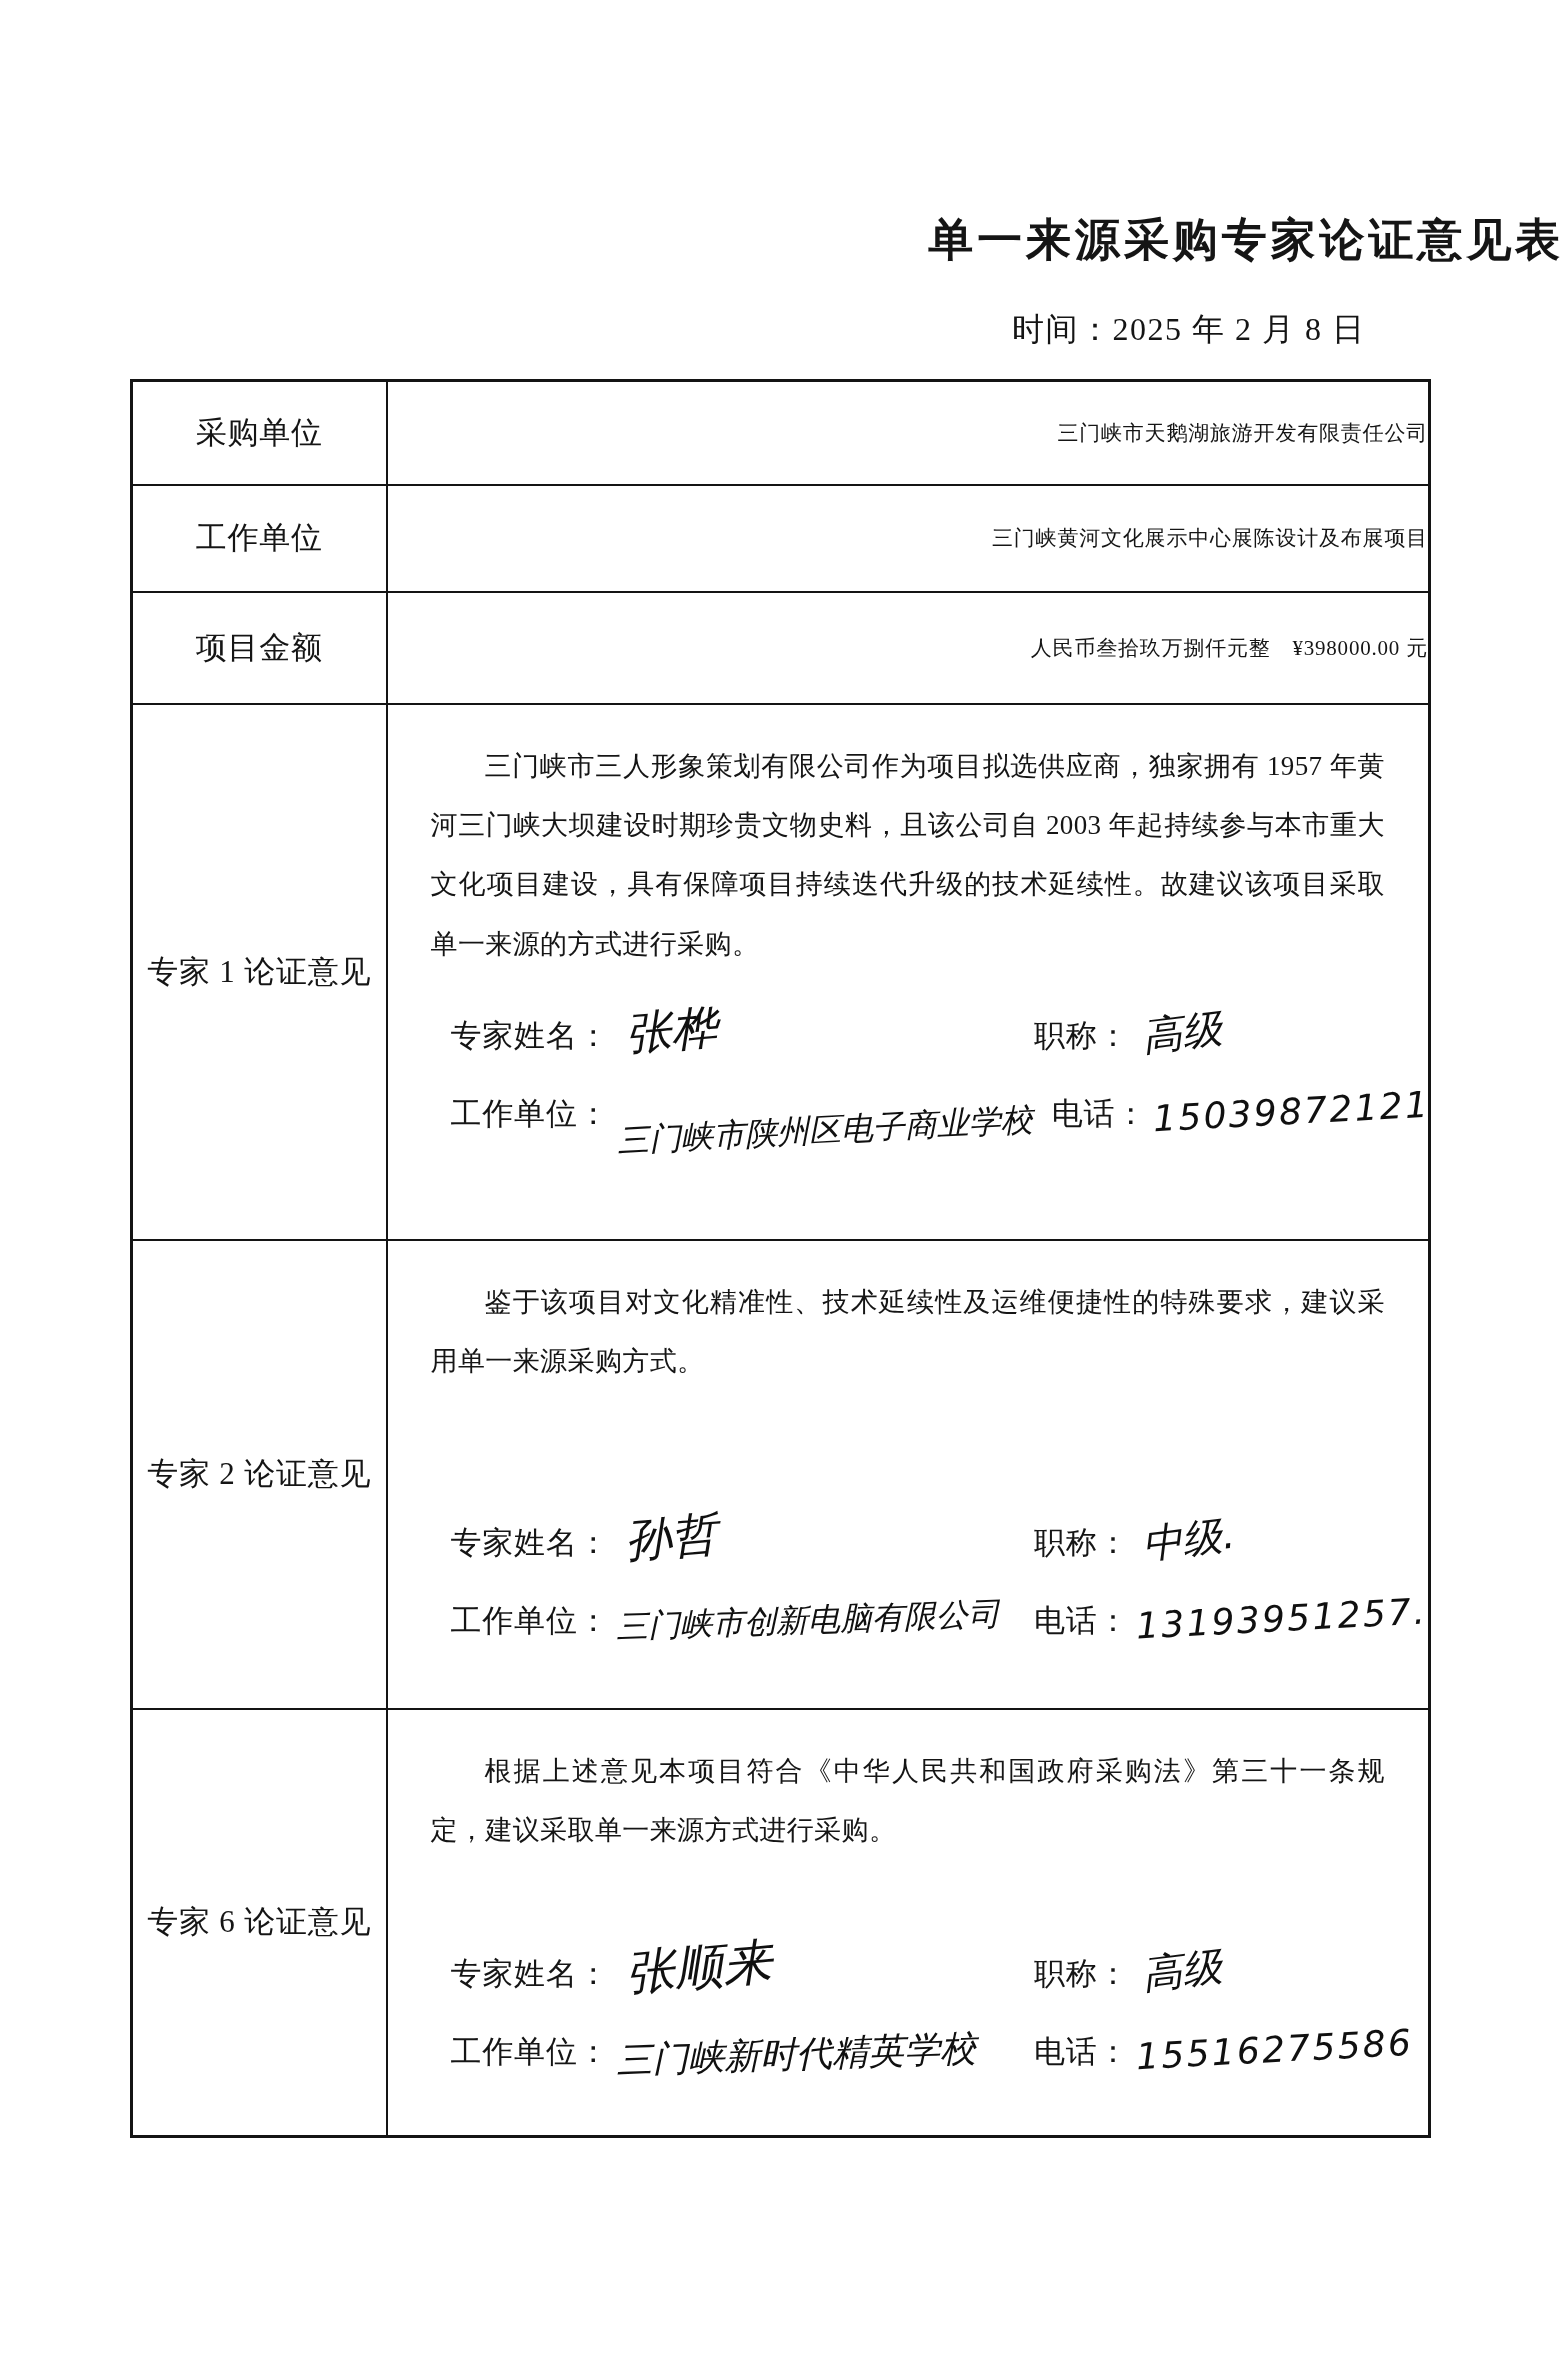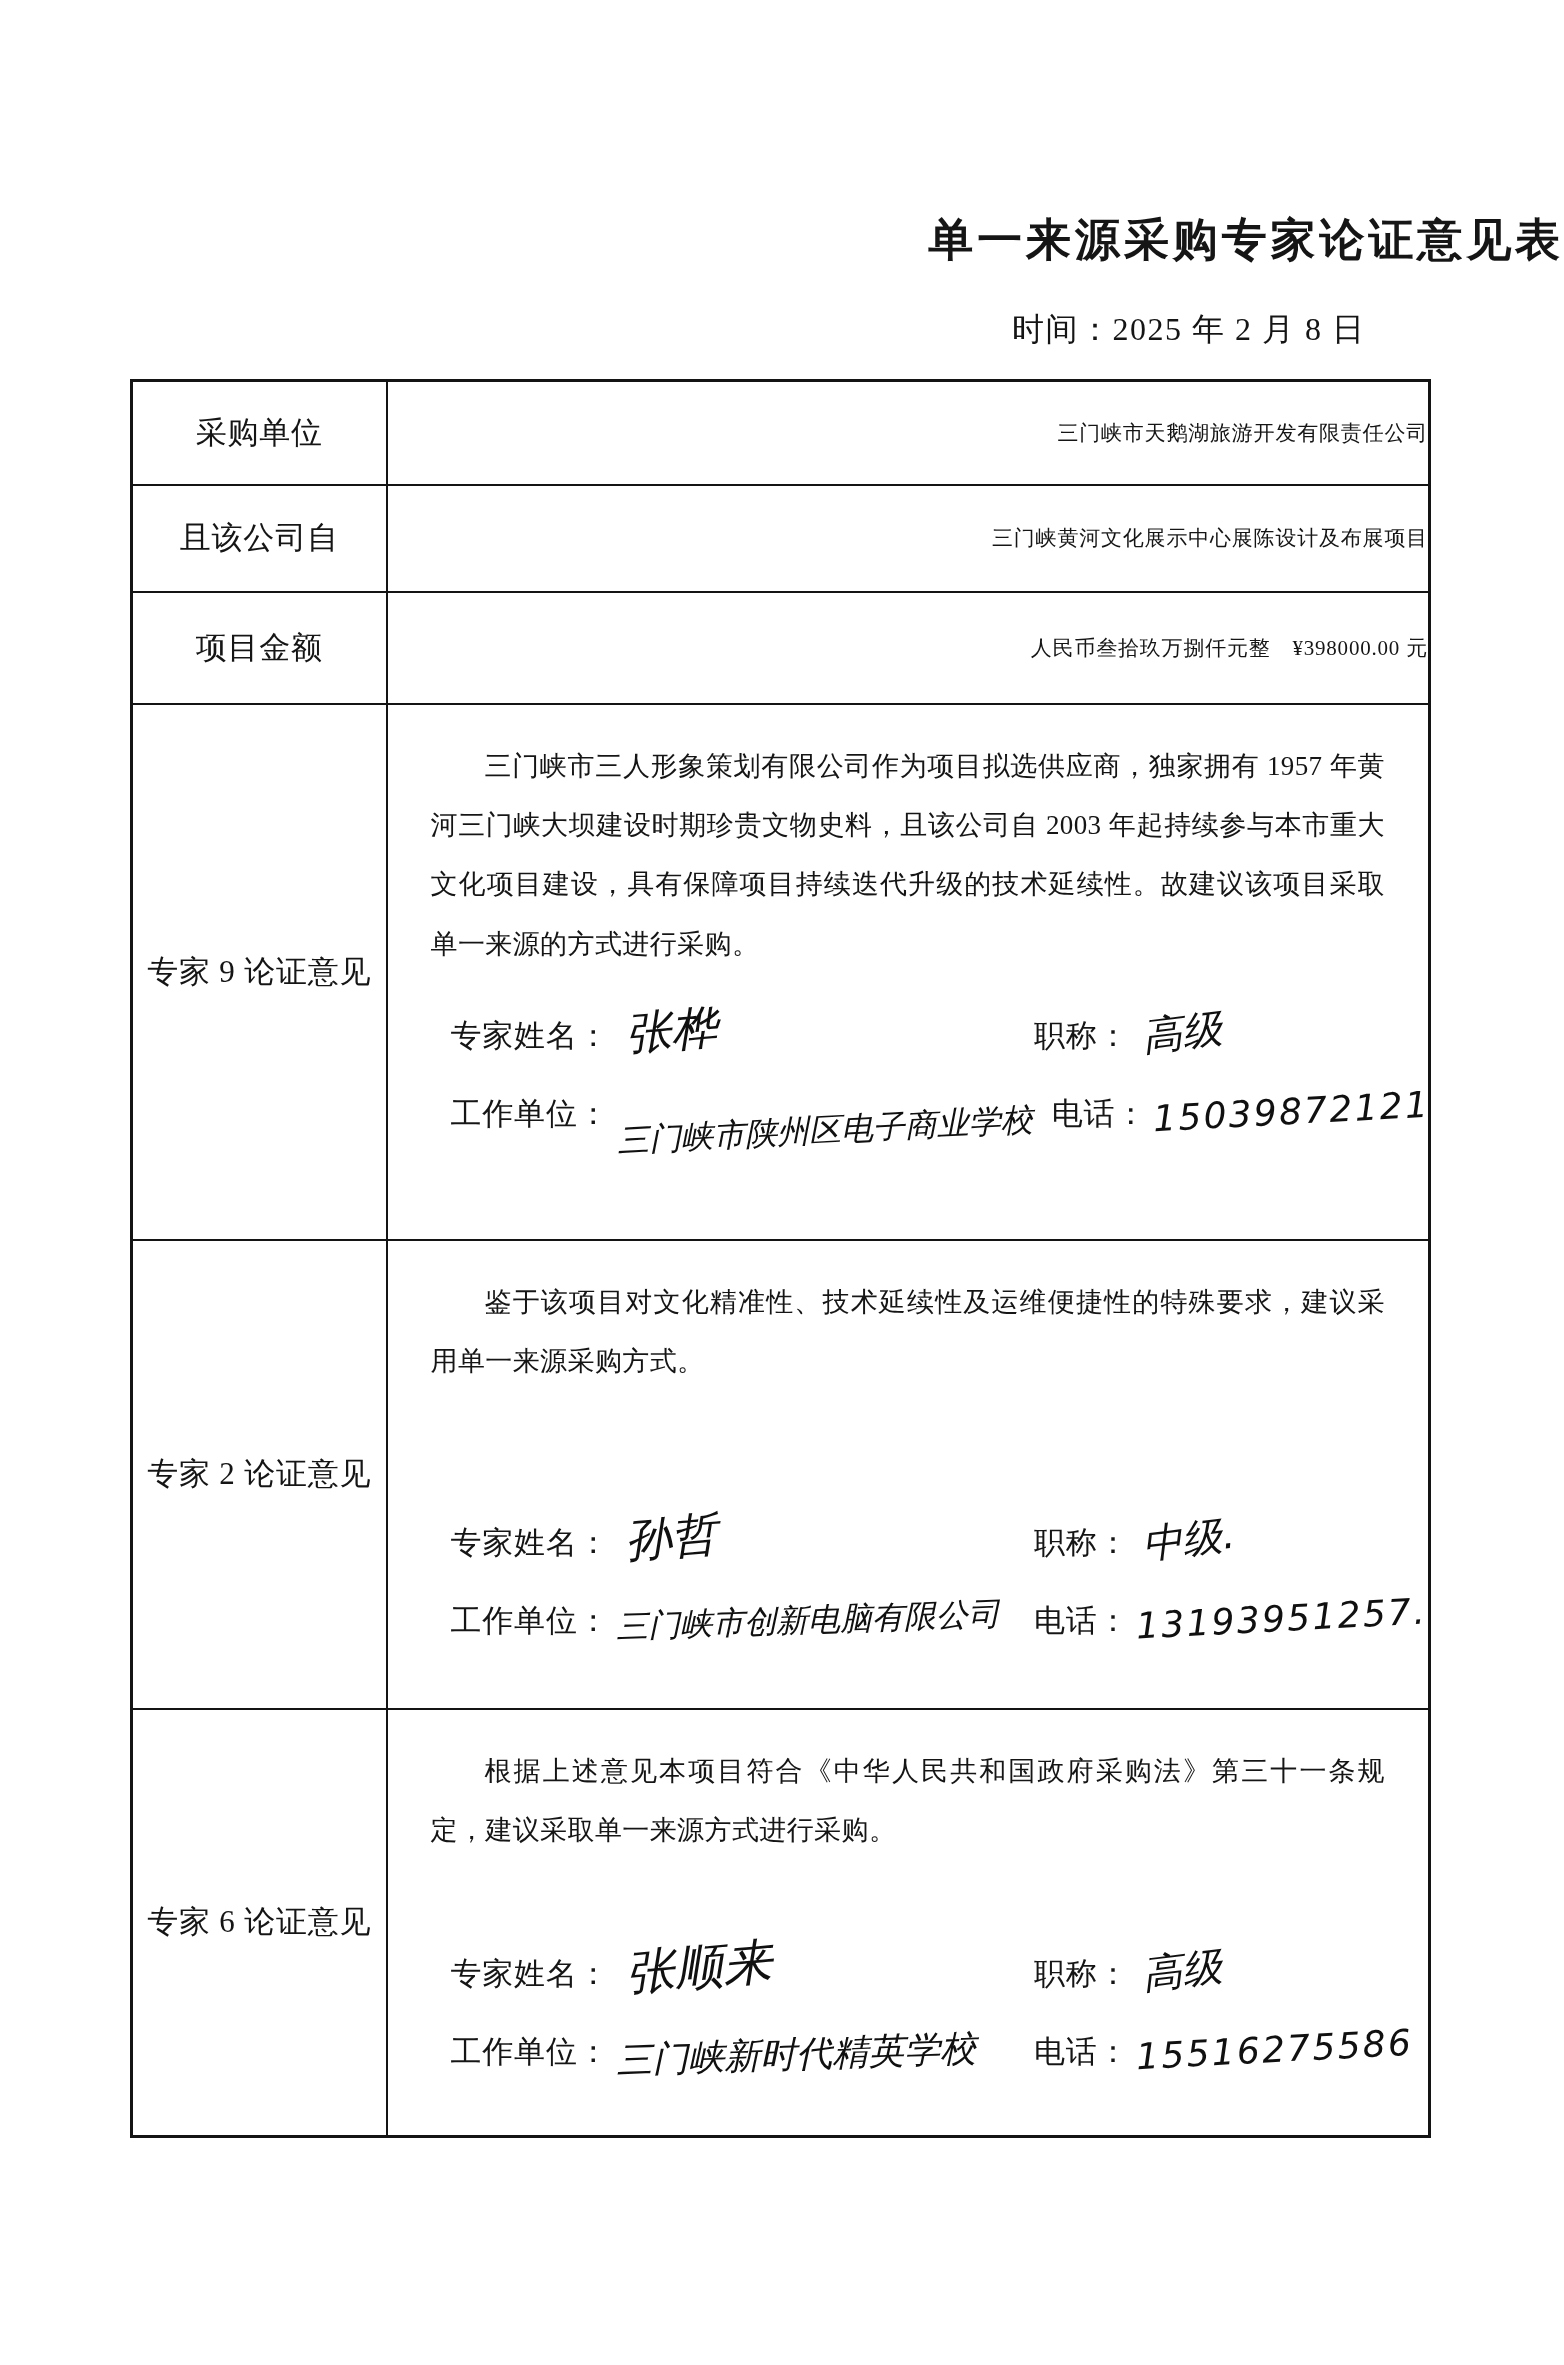--- a/index.html
+++ b/index.html
@@ -118,31 +118,31 @@
         <col class="c-value">
       </colgroup>
     <tbody>
 
       <tr class="r1">
         <td class="label-cell">采购单位</td>
         <td class="value-cell">三门峡市天鹅湖旅游开发有限责任公司</td>
       </tr>
 
       <tr class="r2">
-        <td class="label-cell">且该公司自</td>
+        <td class="label-cell">工作单位</td>
         <td class="value-cell">三门峡黄河文化展示中心展陈设计及布展项目</td>
       </tr>
 
       <tr class="r3">
         <td class="label-cell">项目金额</td>
         <td class="value-cell">人民币叁拾玖万捌仟元整　¥398000.00 元</td>
       </tr>
 
       <tr class="r4">
-        <td class="label-cell">专家 9 论证意见</td>
+        <td class="label-cell">专家 1 论证意见</td>
         <td class="expert-cell e1">
           <p class="opinion">三门峡市三人形象策划有限公司作为项目拟选供应商，独家拥有 1957 年黄河三门峡大坝建设时期珍贵文物史料，且该公司自 2003 年起持续参与本市重大文化项目建设，具有保障项目持续迭代升级的技术延续性。故建议该项目采取单一来源的方式进行采购。</p>
           <div class="sig">
             <div class="sig-line">
               <span class="sig-item left">
                 <span class="printed">专家姓名：</span><span class="hand hand-name">张桦</span>
               </span>
               <span class="sig-item right">
                 <span class="printed">职称：</span><span class="hand hand-title">高级</span>
               </span>

